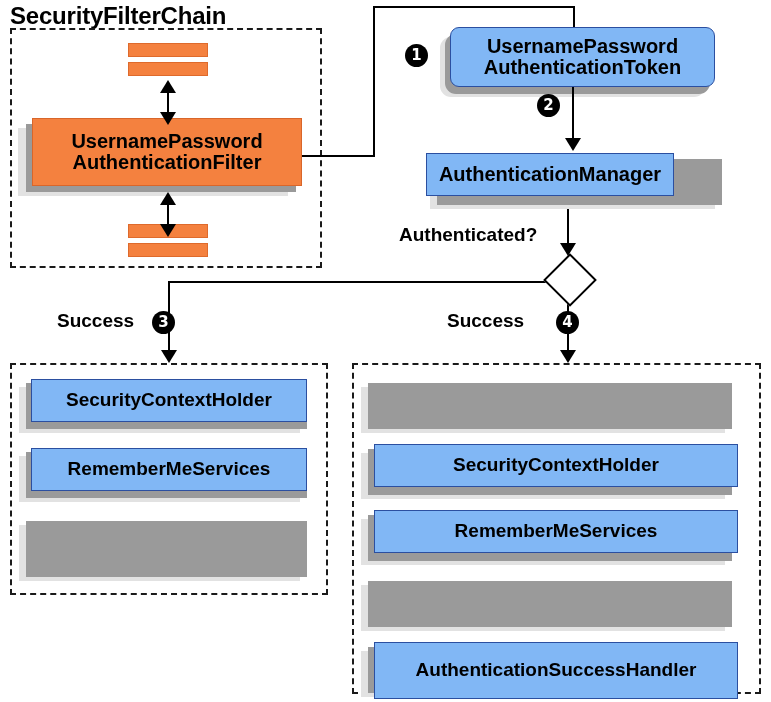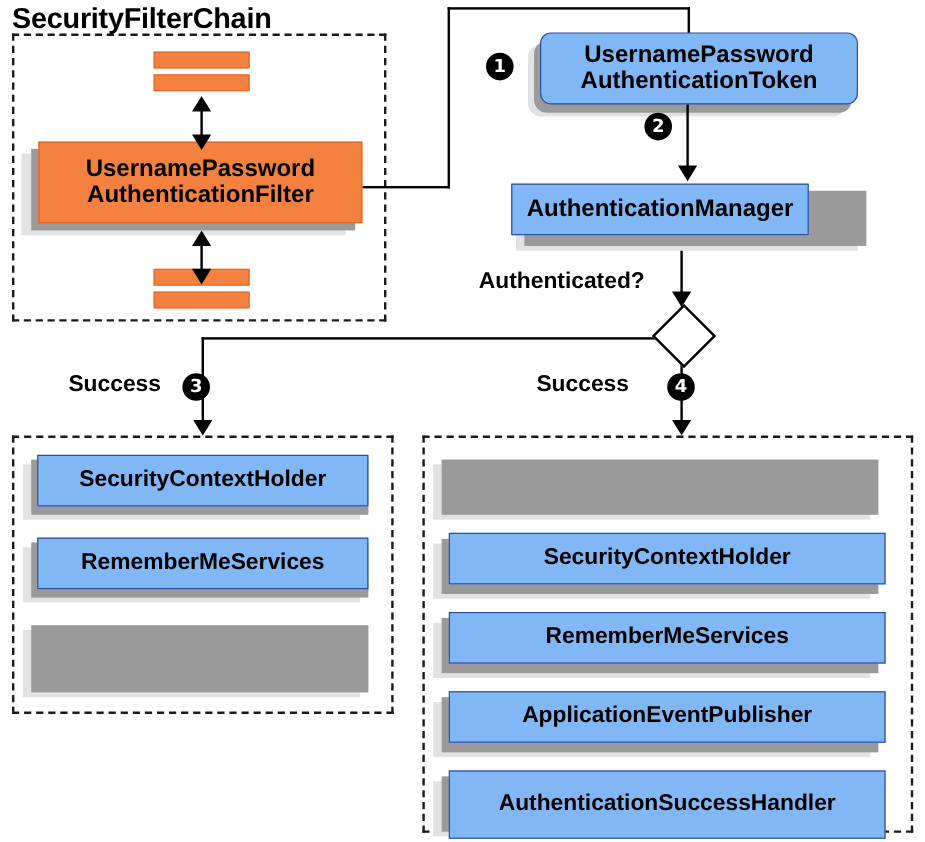--- a/index.html
+++ b/index.html
@@ -226,23 +226,20 @@
   </div>
 
   <div class="abs sh-light" style="left:361px;top:519px;width:364px;height:46px;"></div>
   <div class="abs sh-dark" style="left:368px;top:515px;width:364px;height:46px;"></div>
   <div class="abs node blue" style="left:374px;top:510px;width:364px;height:43px;font-size:19px;">
     <span class="lbl">RememberMeServices</span>
   </div>
 
   <div class="abs sh-light" style="left:361px;top:585px;width:364px;height:46px;"></div>
   <div class="abs sh-dark" style="left:368px;top:581px;width:364px;height:46px;"></div>
-  <div class="abs node blue" style="left:374px;top:576px;width:364px;height:43px;font-size:19px;">
-    <span class="lbl">ApplicationEventPublisher</span>
-  </div>
 
   <div class="abs sh-light" style="left:361px;top:651px;width:364px;height:46px;"></div>
   <div class="abs sh-dark" style="left:368px;top:647px;width:364px;height:46px;"></div>
   <div class="abs node blue" style="left:374px;top:642px;width:364px;height:57px;font-size:19px;">
     <span class="lbl">AuthenticationSuccessHandler</span>
   </div>
 
 </div>
 
 </body></html>

